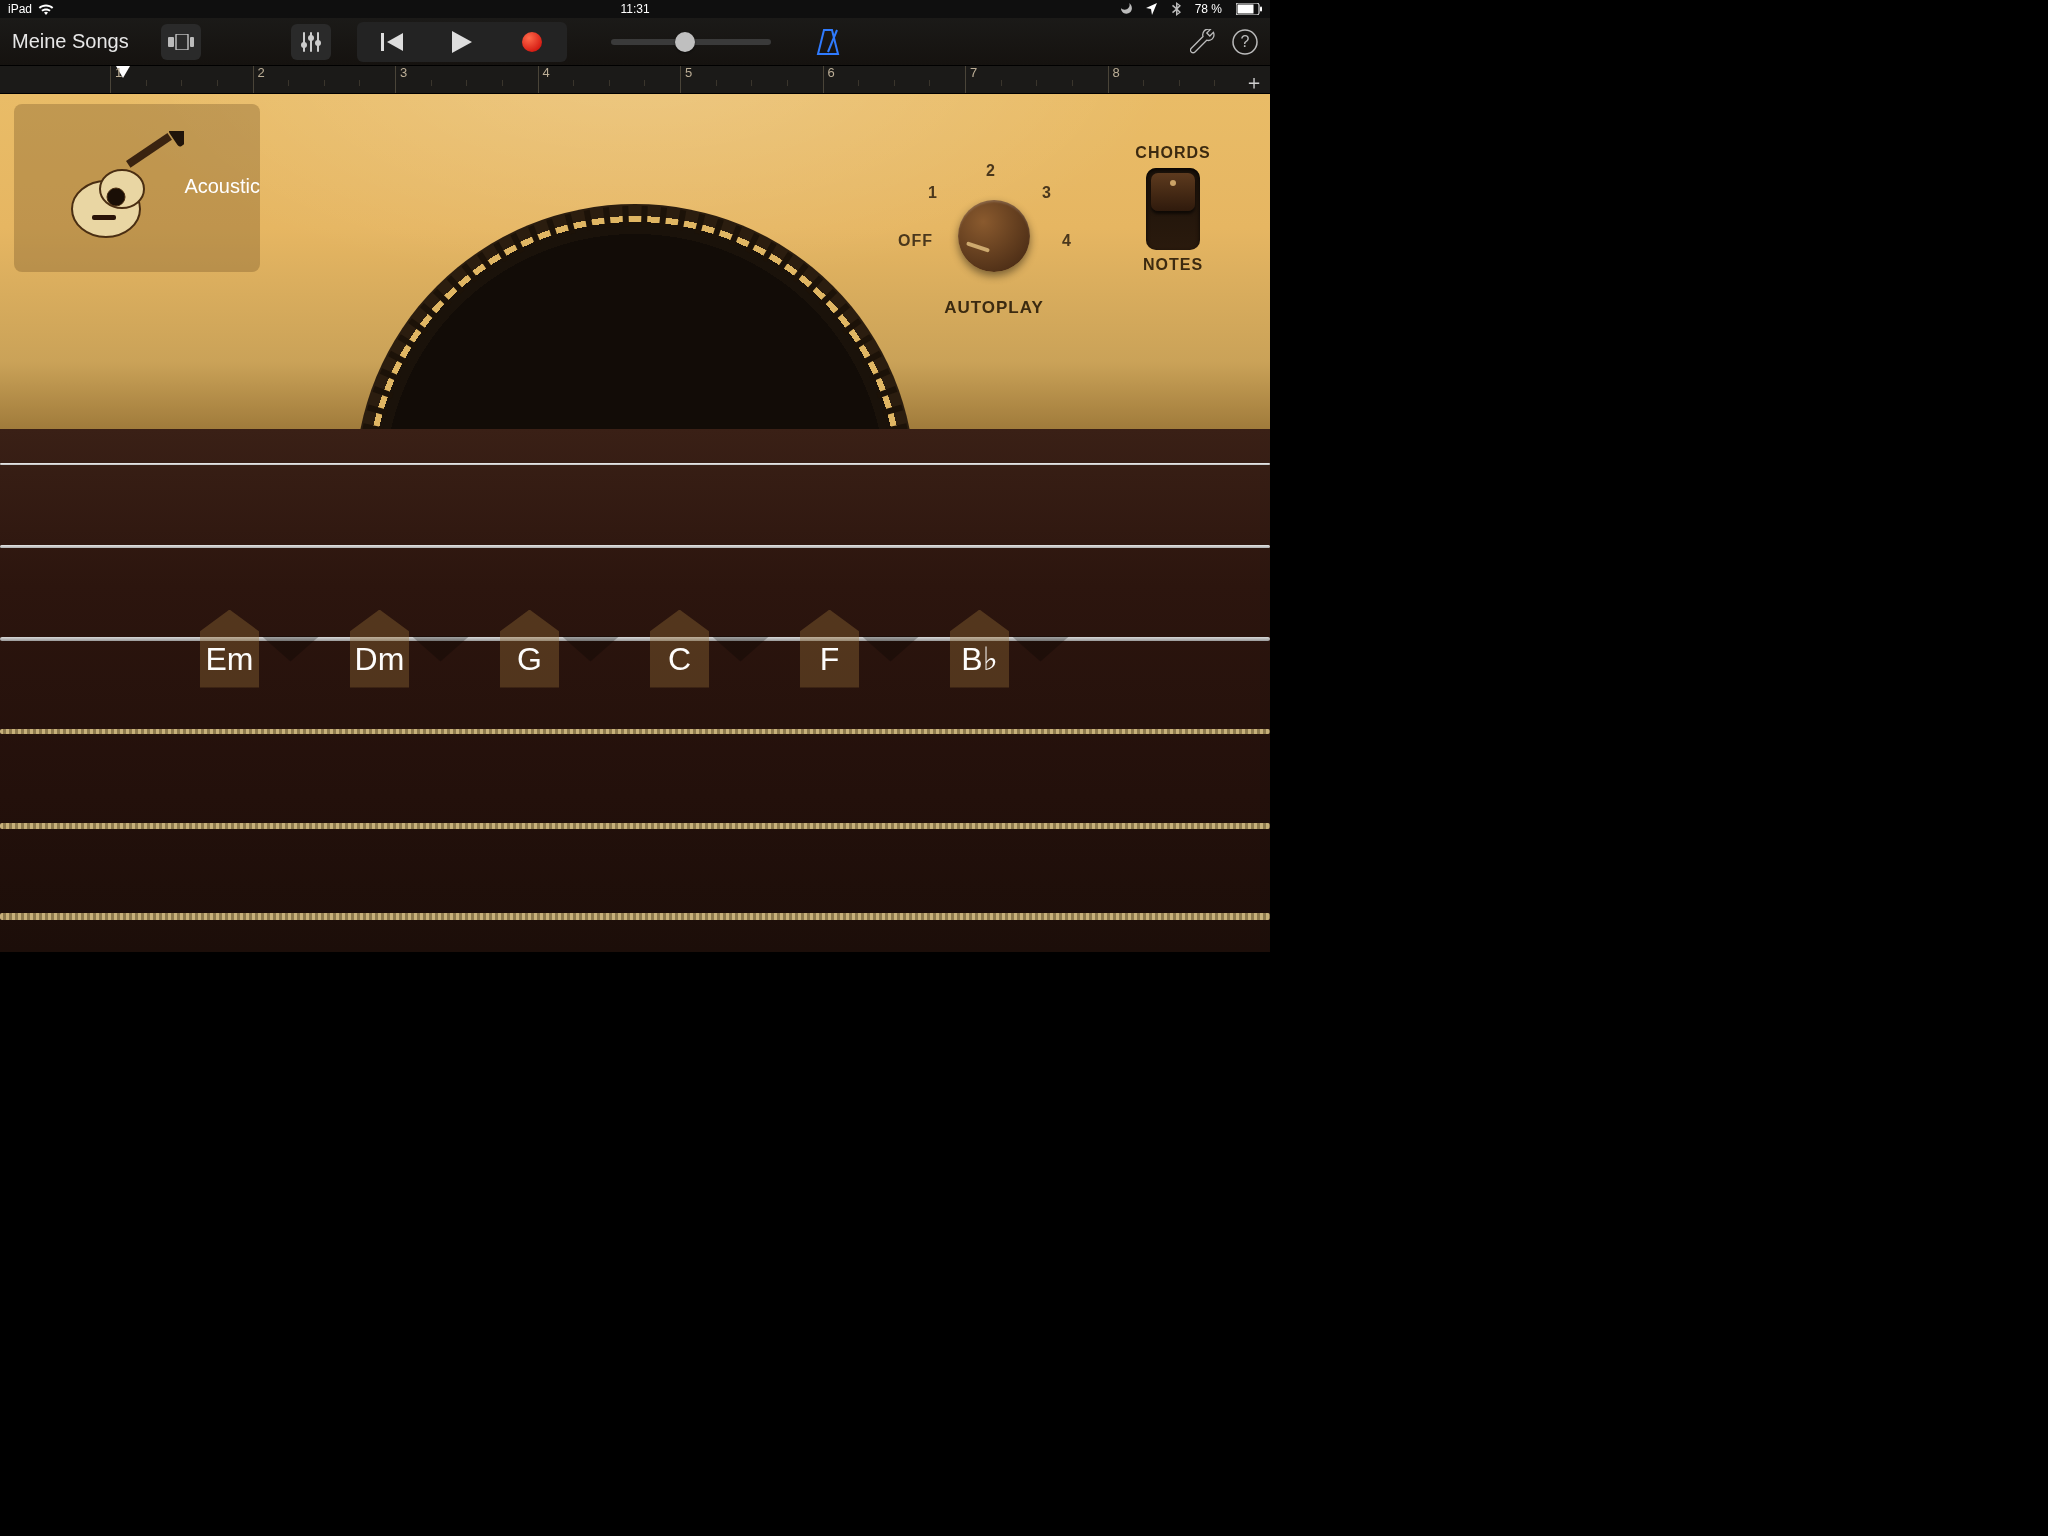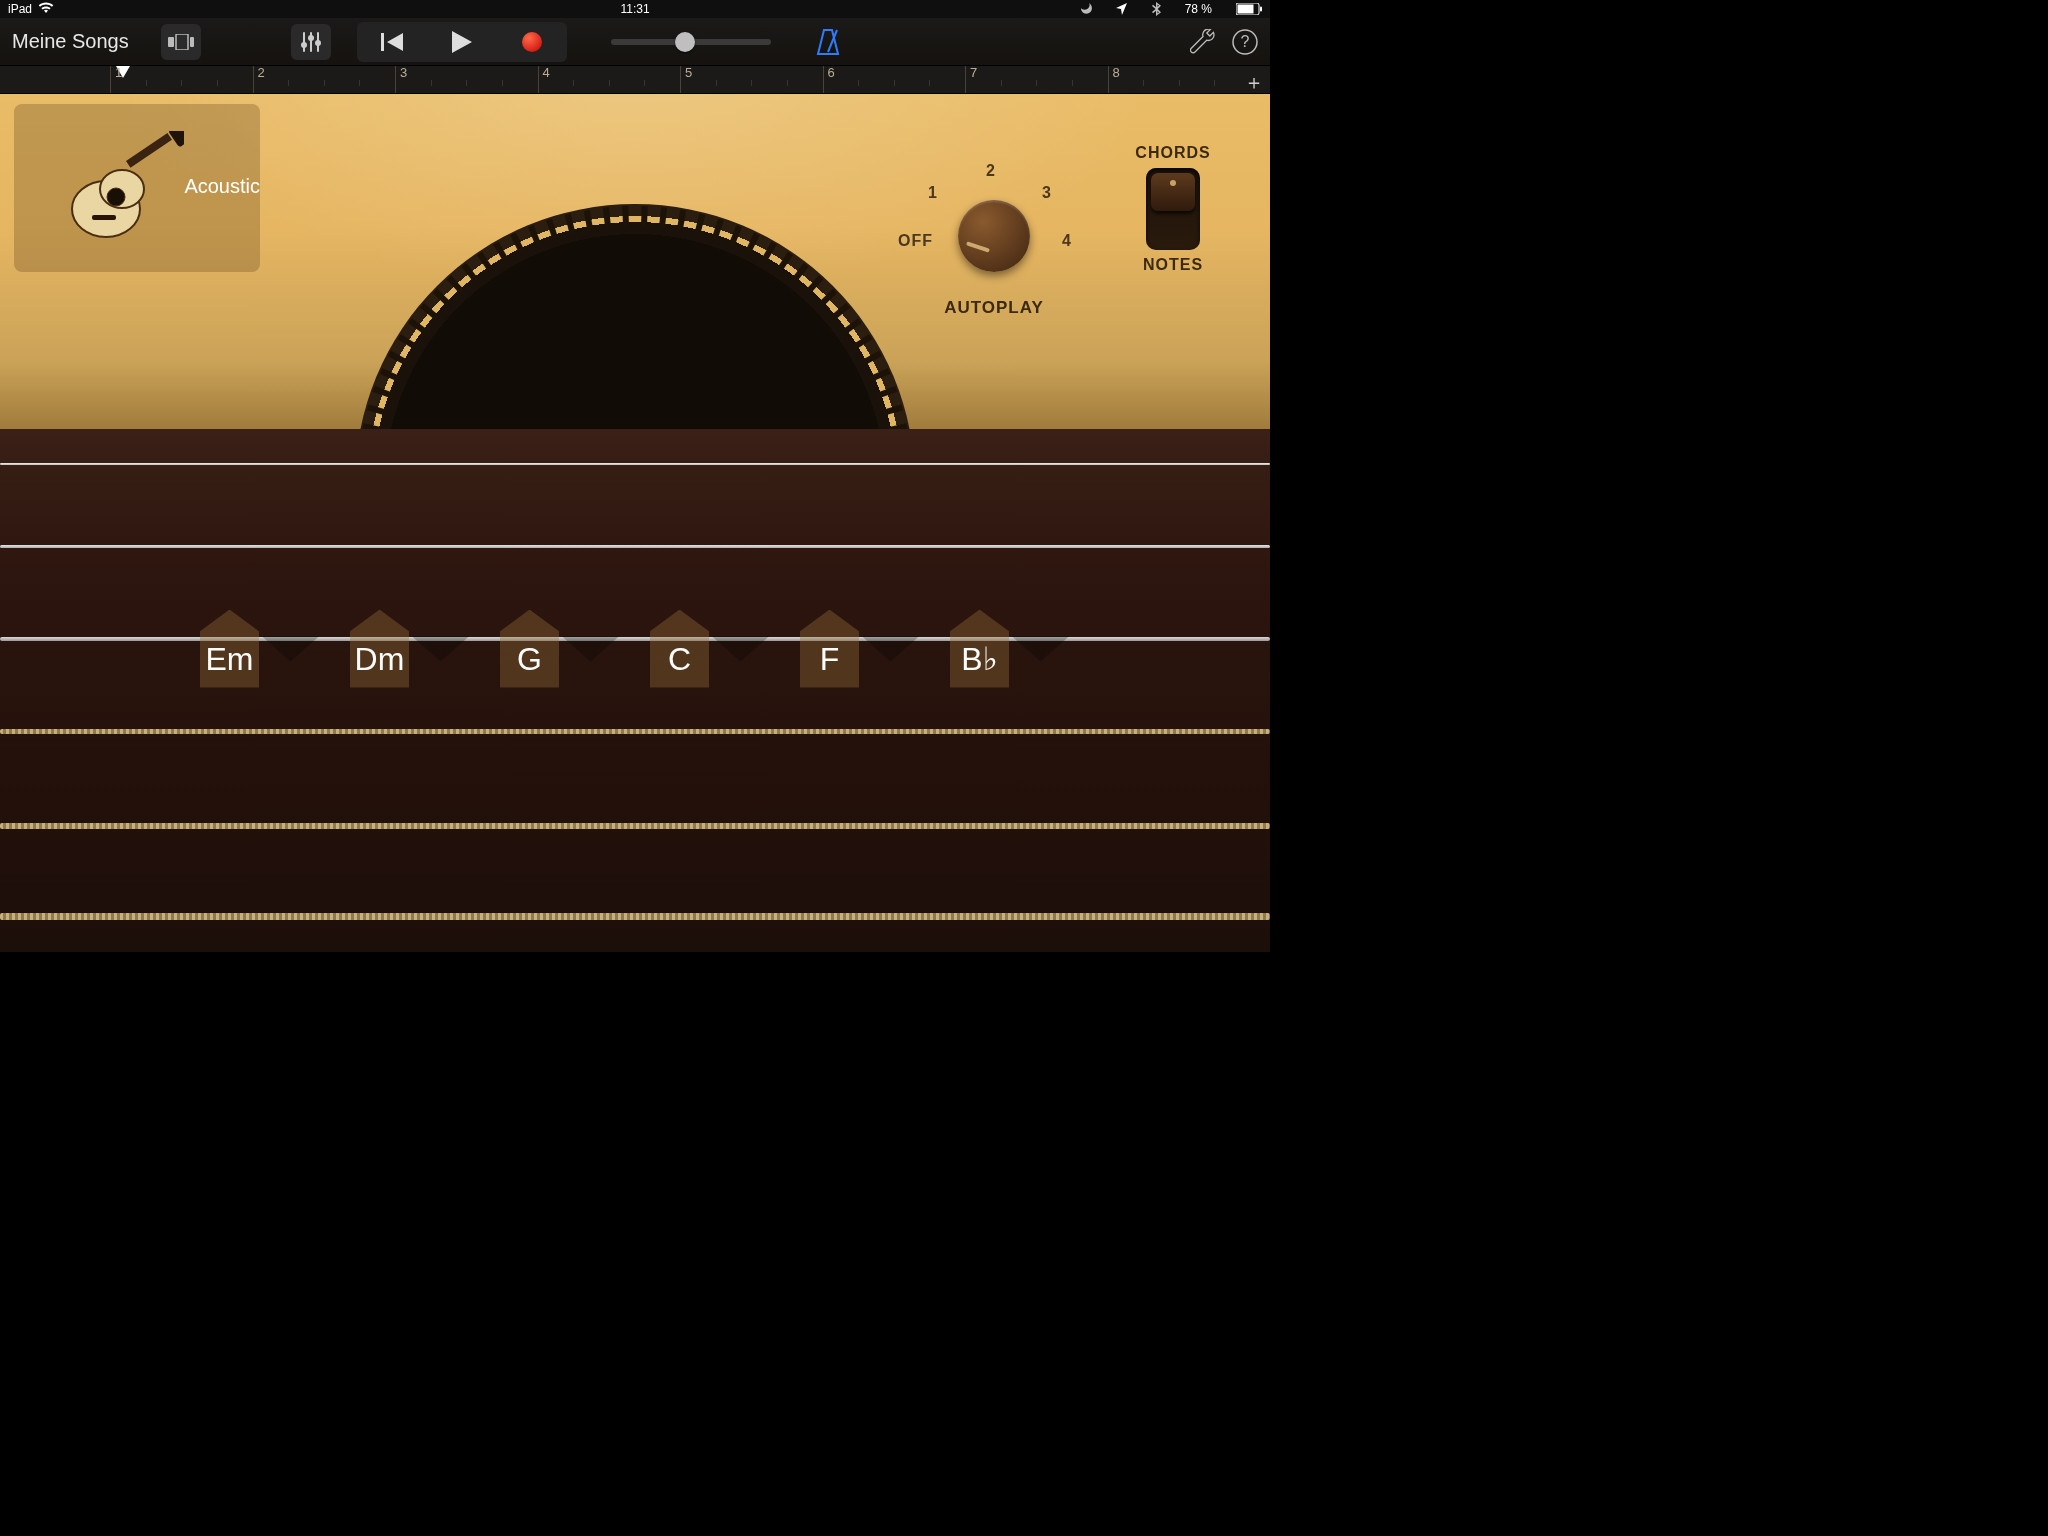--- a/index.html
+++ b/index.html
@@ -16,23 +16,23 @@
   
   .status-bar {
     height: 18px;
     background: #0f0f0f;
     color: #fff;
     font-size: 12px;
     display: flex;
     align-items: center;
     padding: 0 8px;
   }
-  .status-left { display: flex; align-items: flex-start; gap: 6px; flex: 1; }
+  .status-left { display: flex; align-items: flex-end; gap: 6px; flex: 1; }
   .status-center { flex: 0 0 auto; font-weight: 500;}
-  .status-right { display: flex; align-items: center; gap: 24px; flex: 1; justify-content: flex-end;}
+  .status-right { display: flex; align-items: center; gap: 14px; flex: 1; justify-content: flex-end;}
   .wifi-icon, .battery-icon, .moon-icon, .location-icon, .bluetooth-icon { display:inline-block; }
 
   
   .toolbar {
     height: 48px;
     background: linear-gradient(#1b1a18,#15120f);
     display: flex;
     align-items: center;
     padding: 0 12px;
     gap: 26px;

